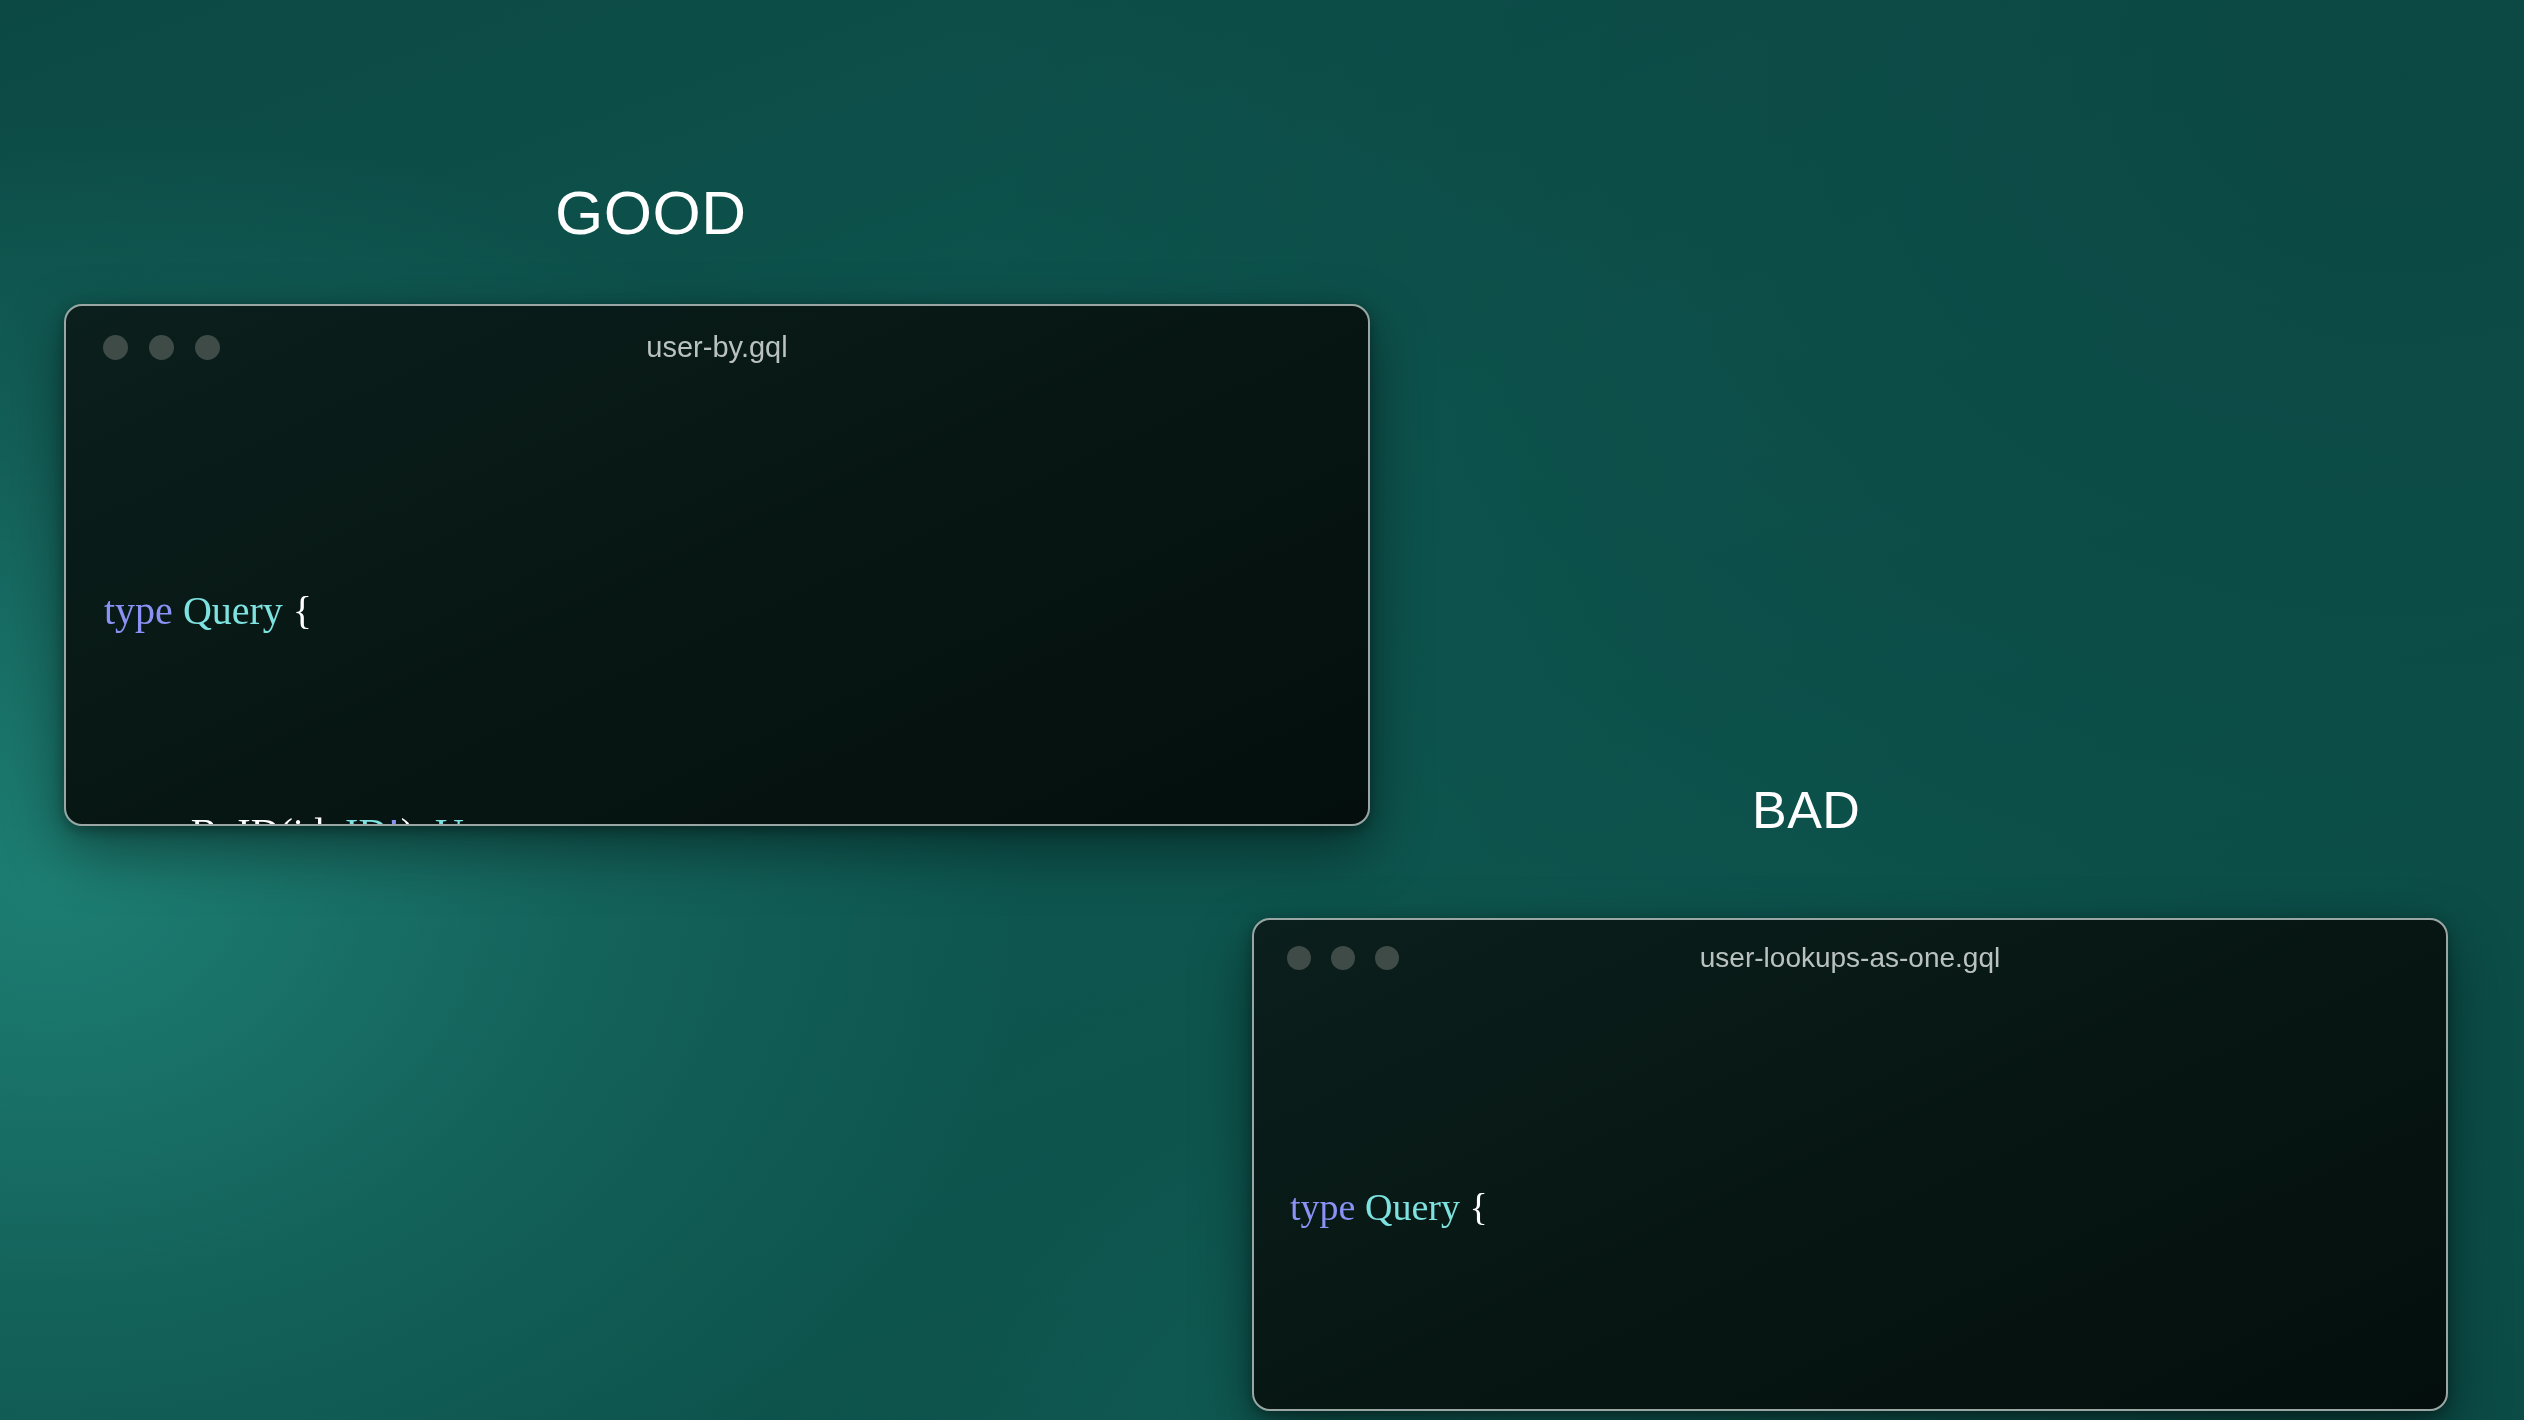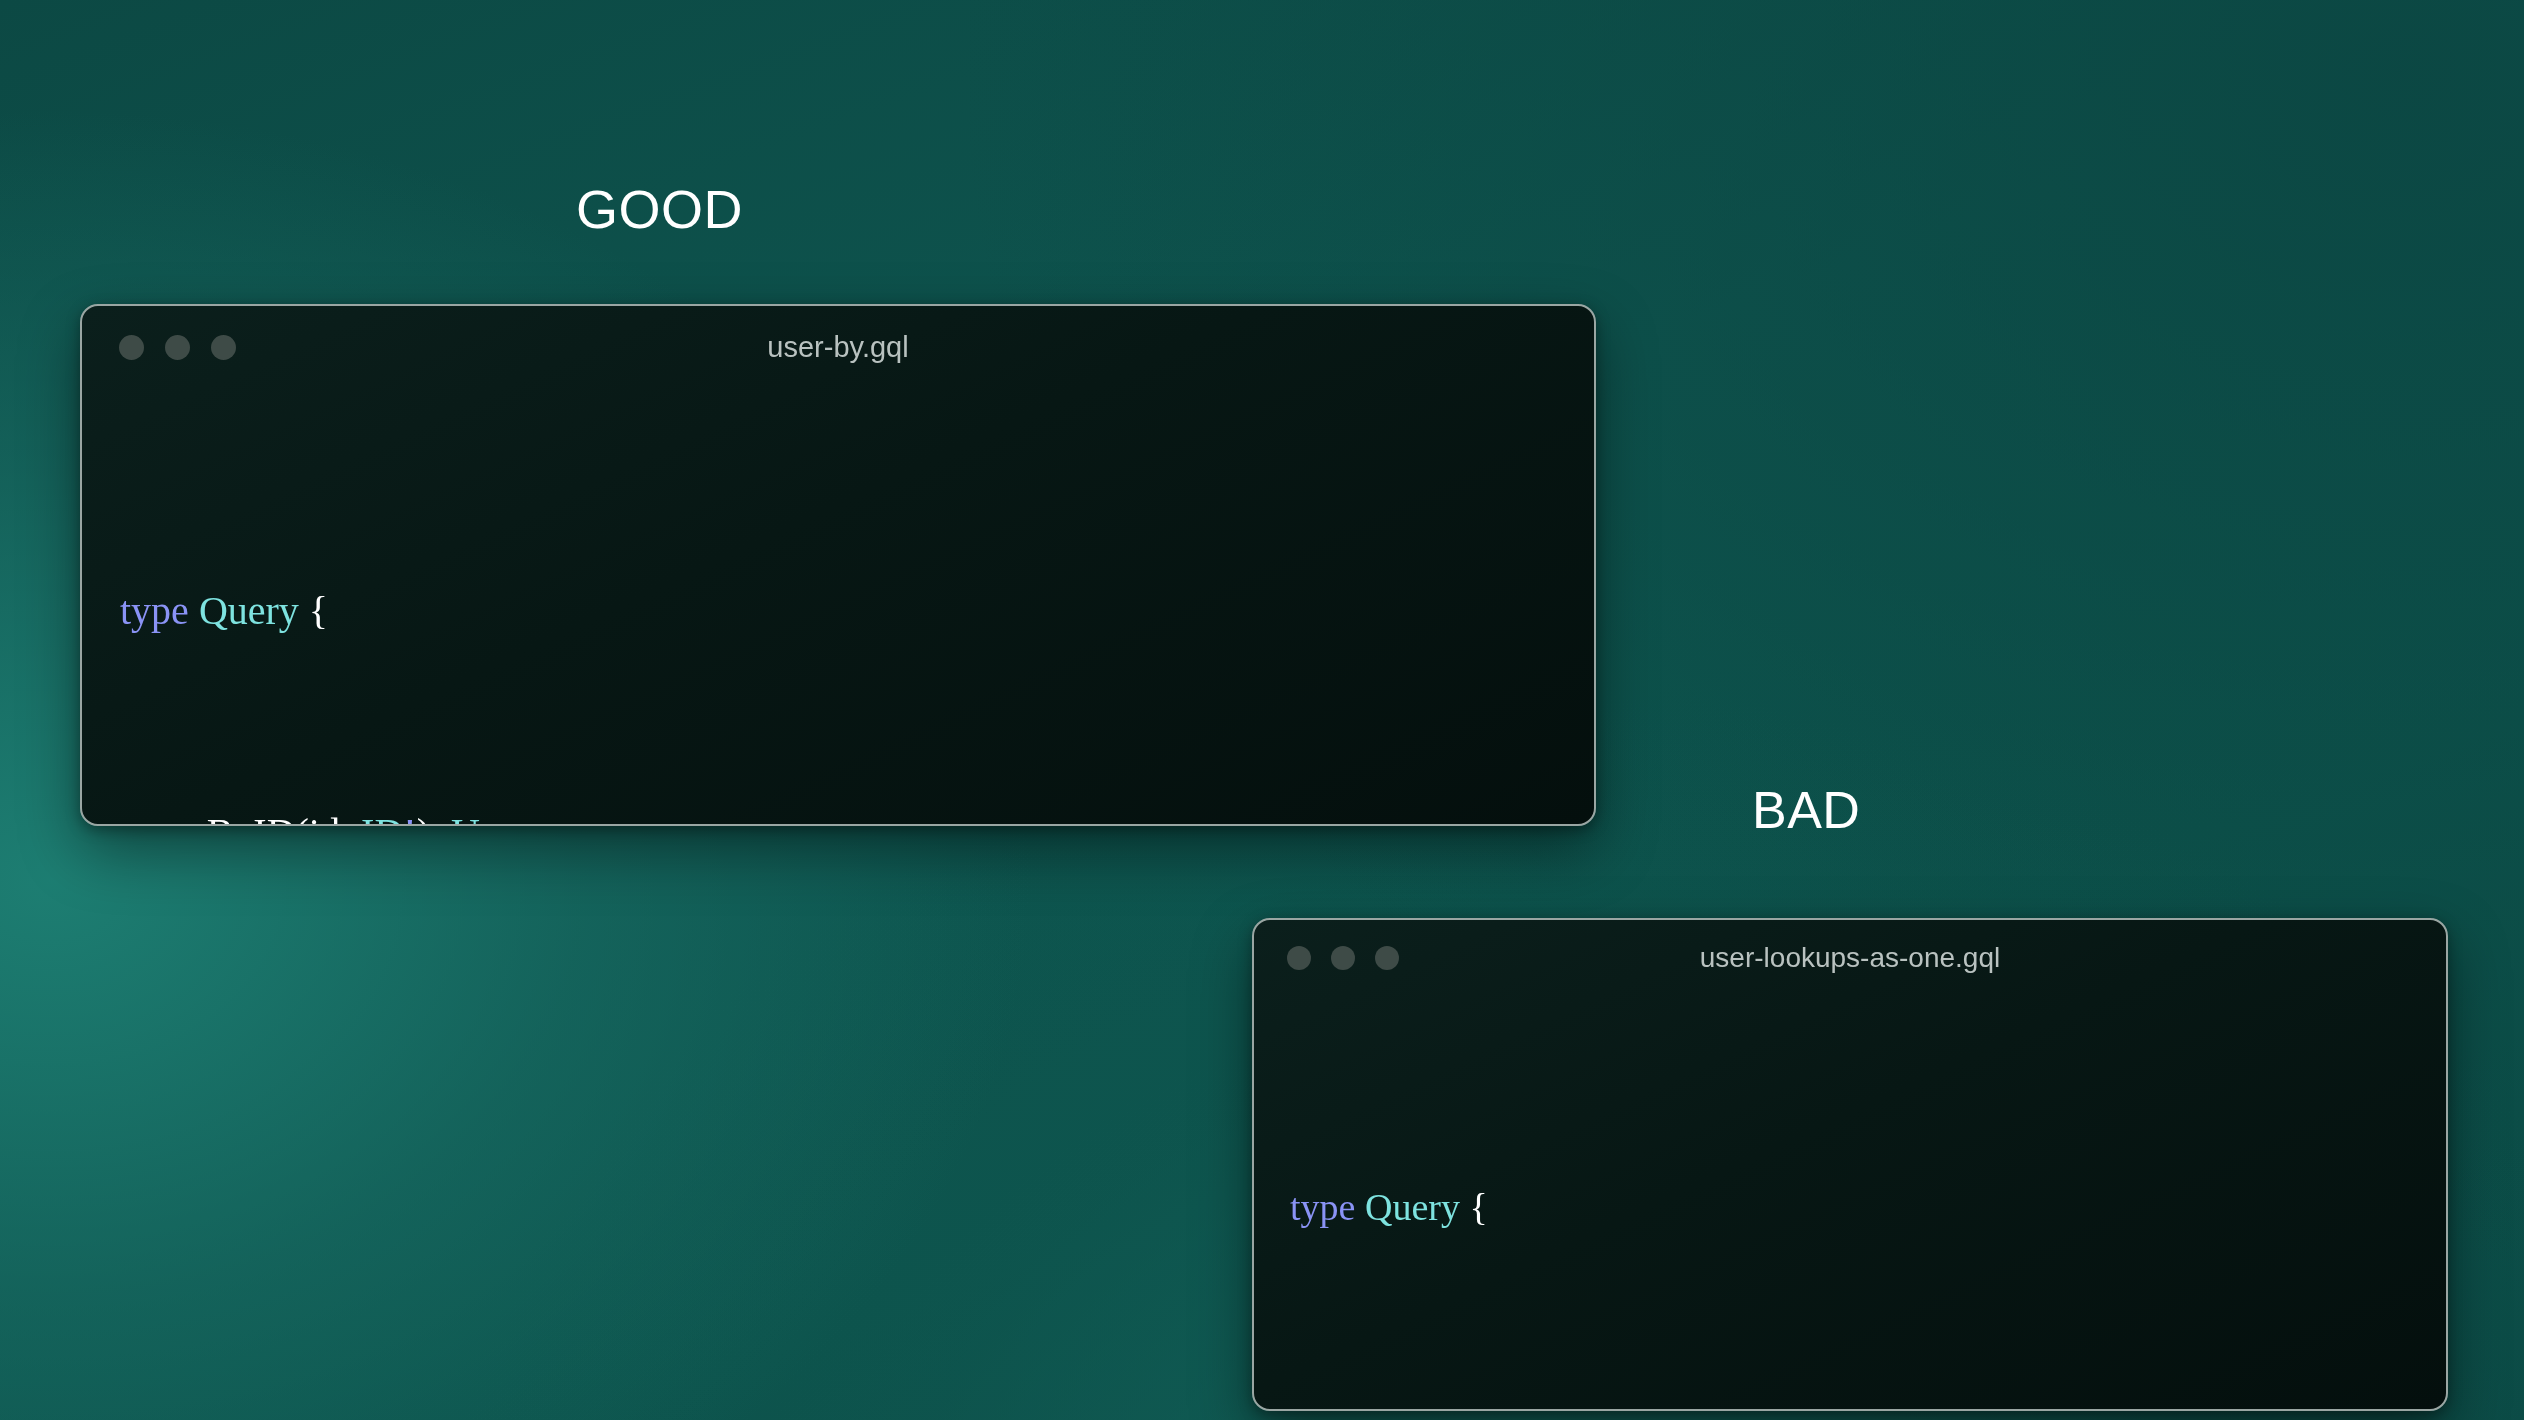--- a/index.html
+++ b/index.html
@@ -24,33 +24,33 @@
   
   .heading {
     position: absolute;
     color: #ffffff;
     font-family: "Liberation Sans", sans-serif;
     font-weight: 300;
     letter-spacing: 0.5px;
     line-height: 1;
     white-space: nowrap;
   }
-  #heading-good { left: 576px; top: 182px; font-size: 54px; }
+  #heading-good { left: 555px; top: 182px; font-size: 62px; }
   #heading-bad  { left: 1752px; top: 784px; font-size: 52px; }
 
   
   .code-window {
     position: absolute;
     border-radius: 18px;
     border: 2px solid #9aa6a3;
     background: linear-gradient(155deg, #0b1f1c 0%, #071714 45%, #040f0d 100%);
     box-shadow: 0 24px 60px rgba(0,0,0,0.42), 0 4px 14px rgba(0,0,0,0.35);
     overflow: hidden;
   }
-  #window-good { left: 80px;  top: 304px;  width: 1516px; height: 522px; }
+  #window-good { left: 64px;  top: 304px;  width: 1306px; height: 522px; }
   #window-bad  { left: 1252px; top: 918px; width: 1196px; height: 493px; }
 
   .titlebar {
     position: relative;
     height: 82px;
     display: flex;
     align-items: center;
   }
   .dots {
     display: flex;

